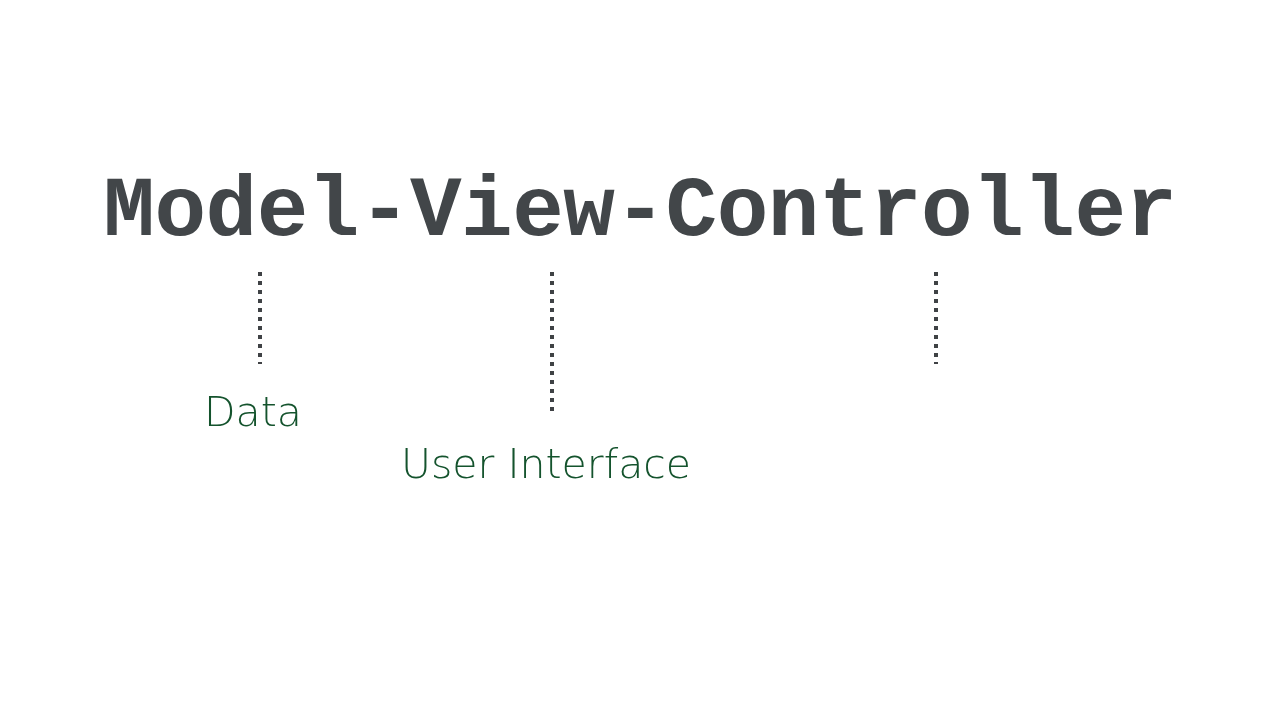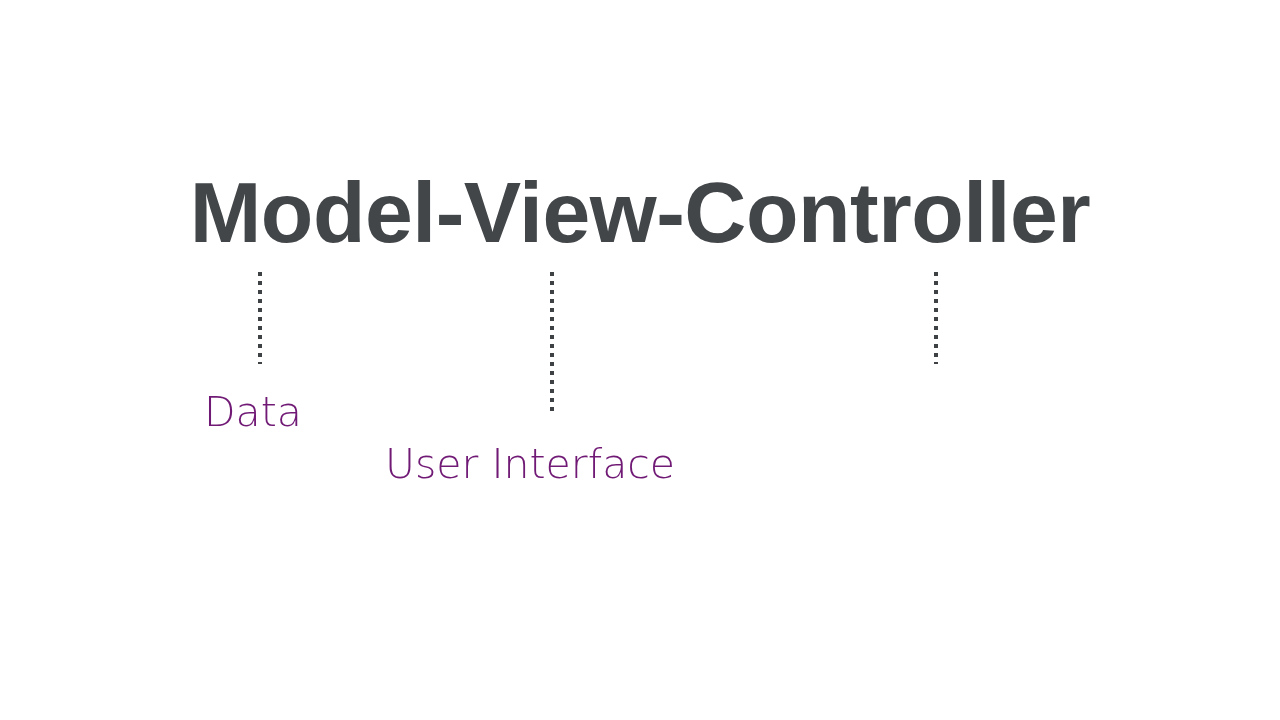--- a/index.html
+++ b/index.html
@@ -21,21 +21,21 @@
     background: #ffffff;
   }
 
   
   .title {
     position: absolute;
     left: 0;
     top: 162px;
     width: 1280px;
     text-align: center;
-    font-family: Liberation Sans, sans-serif;
+    font-family: Liberation Mono, monospace;
     font-weight: 700;
     font-size: 86px;
     line-height: 100px;
     letter-spacing: -0.5px;
     color: #424649;
     white-space: nowrap;
   }
 
   
   .connector {
@@ -51,34 +51,34 @@
     background-repeat: repeat-y;
   }
 
   
   .leaf-label {
     position: absolute;
     font-family: "DejaVu Sans", "Liberation Sans", sans-serif;
     font-weight: 300;
     font-size: 41px;
     line-height: 48px;
-    color: #701a75;
+    color: #14532d;
     white-space: nowrap;
     transform: translateX(-50%);
   }
 </style>
 </head>
 <body>
 
 <div id="slide">
 
   <div class="title">Model-View-Controller</div>
 
   <div class="connector" style="left:258px; top:272px; height:92px;"></div>
   <div class="connector" style="left:550px; top:272px; height:144px;"></div>
   <div class="connector" style="left:934px; top:272px; height:92px;"></div>
 
   <div class="leaf-label" style="left:253px; top:388px;">Data</div>
 
-  <div class="leaf-label" style="left:530px; top:440px;">User Interface</div>
+  <div class="leaf-label" style="left:546px; top:440px;">User Interface</div>
 
 
 </div>
 
 </body></html>

